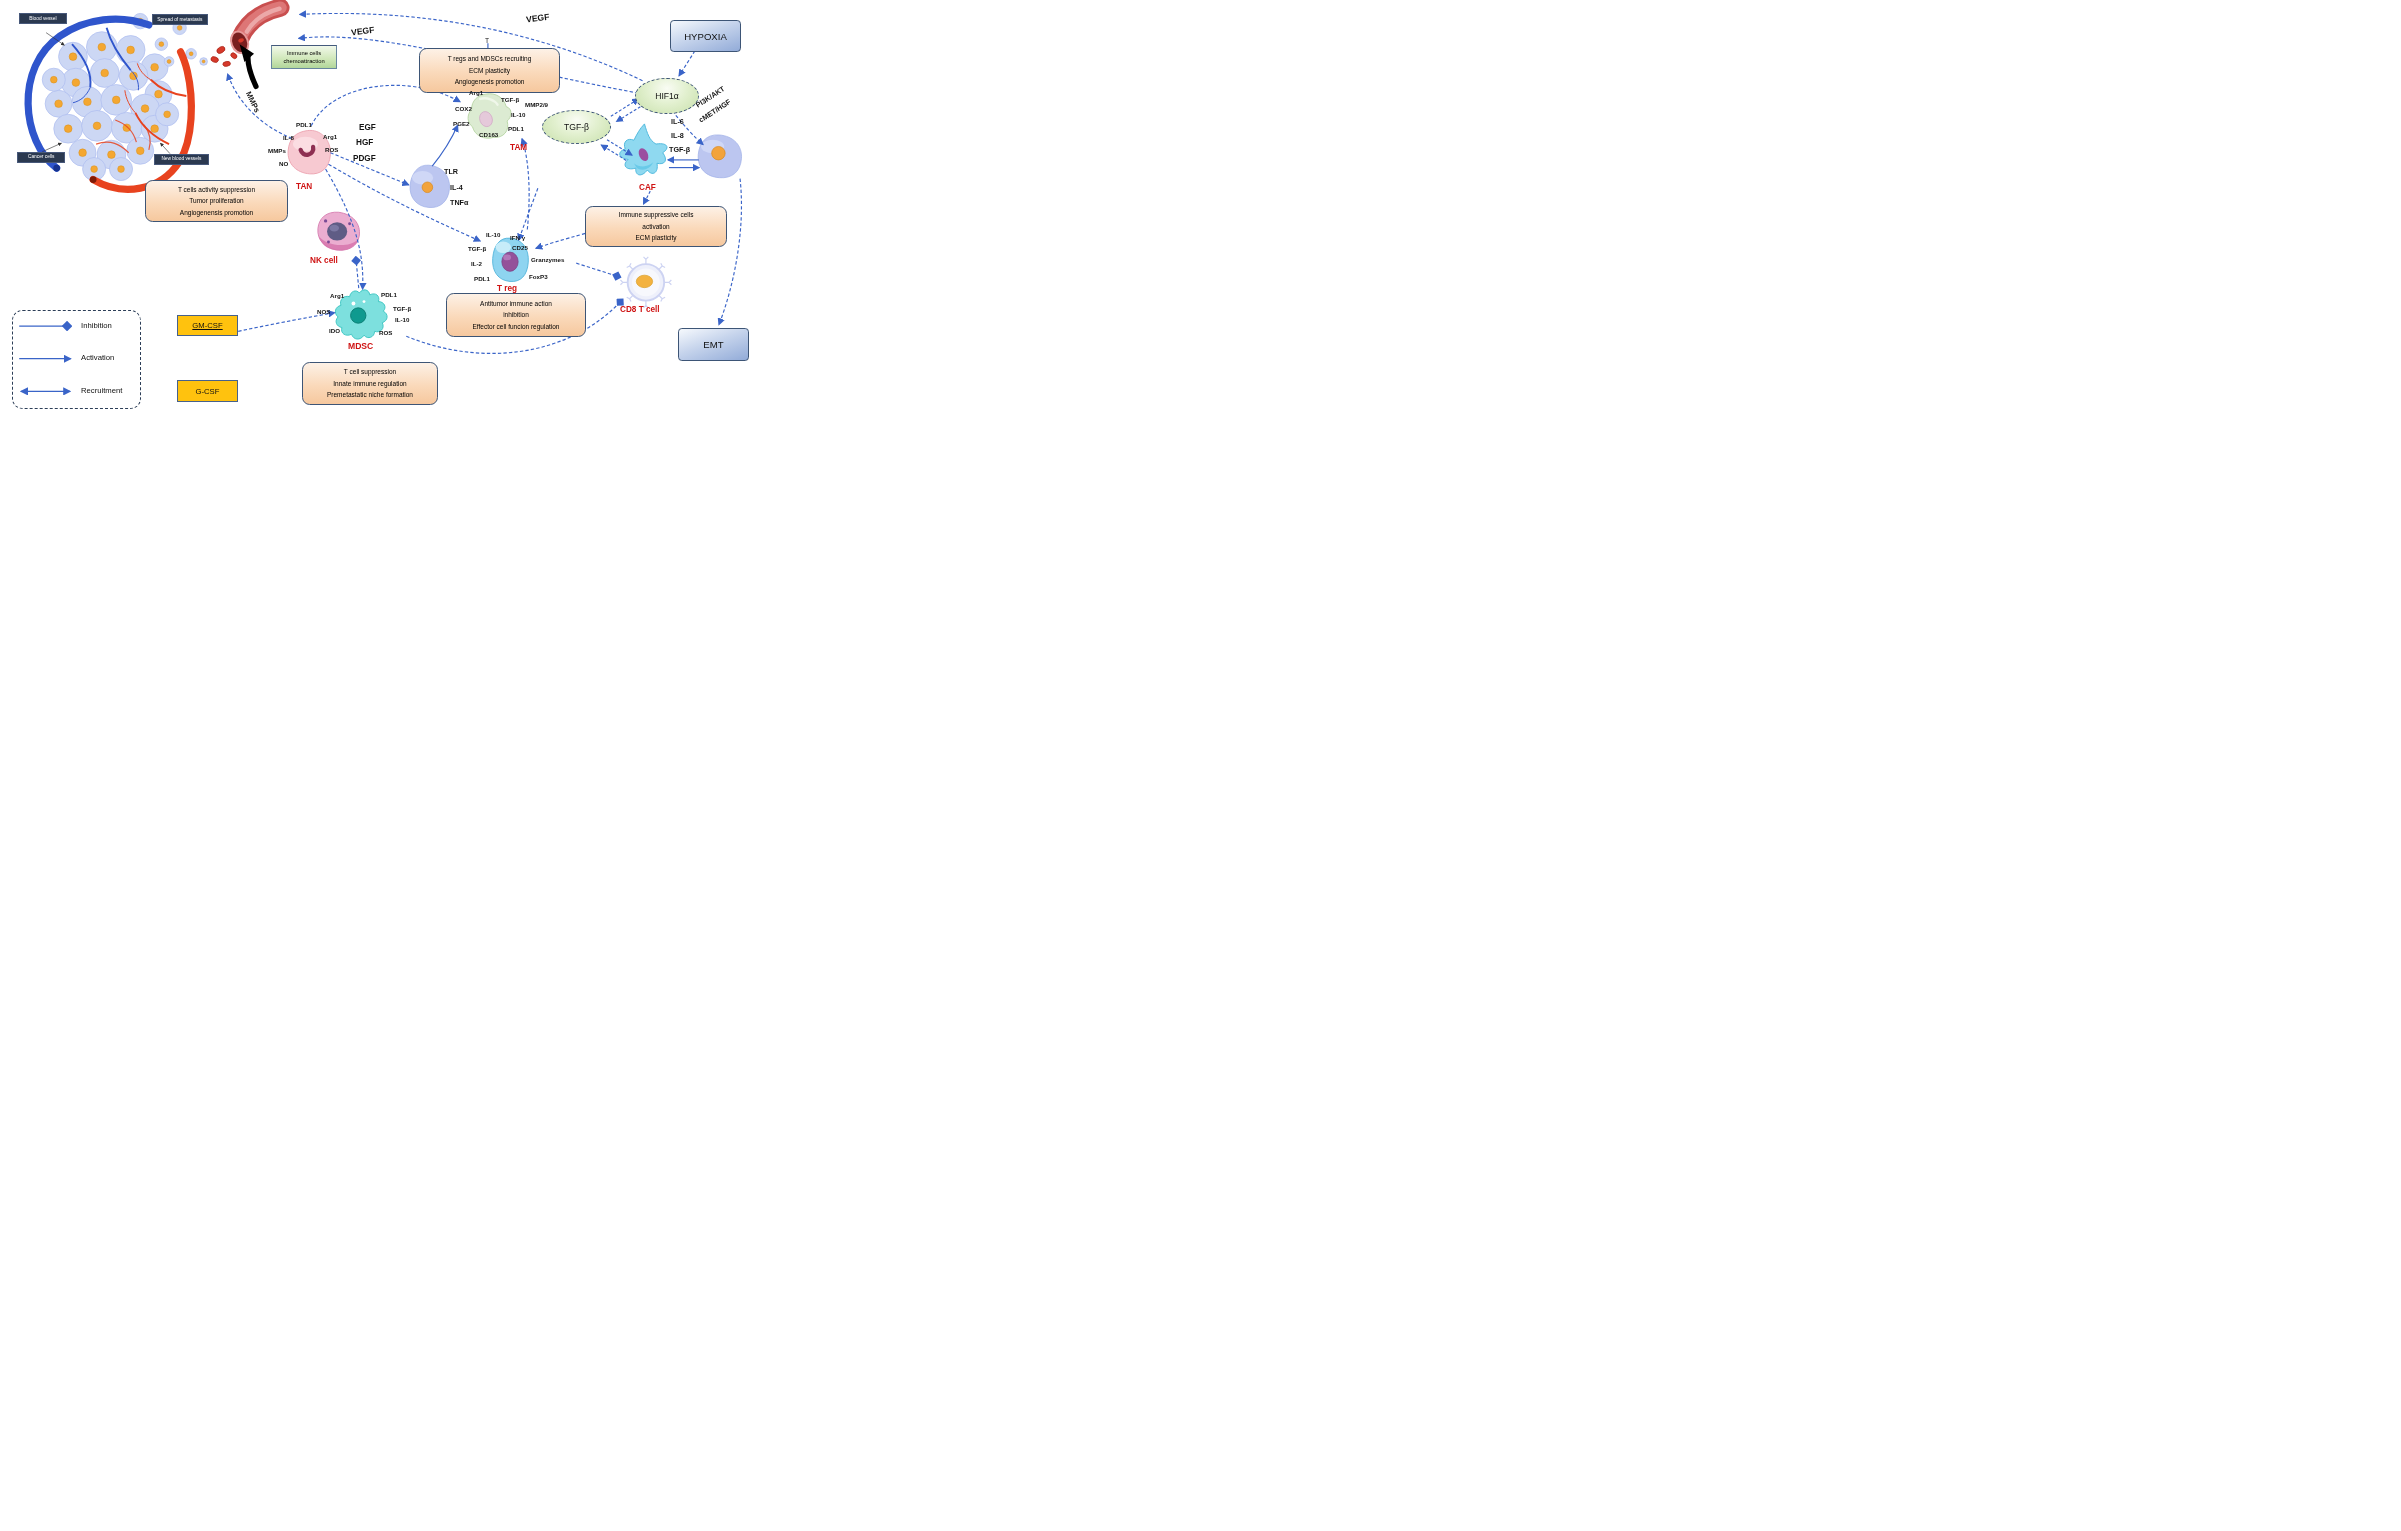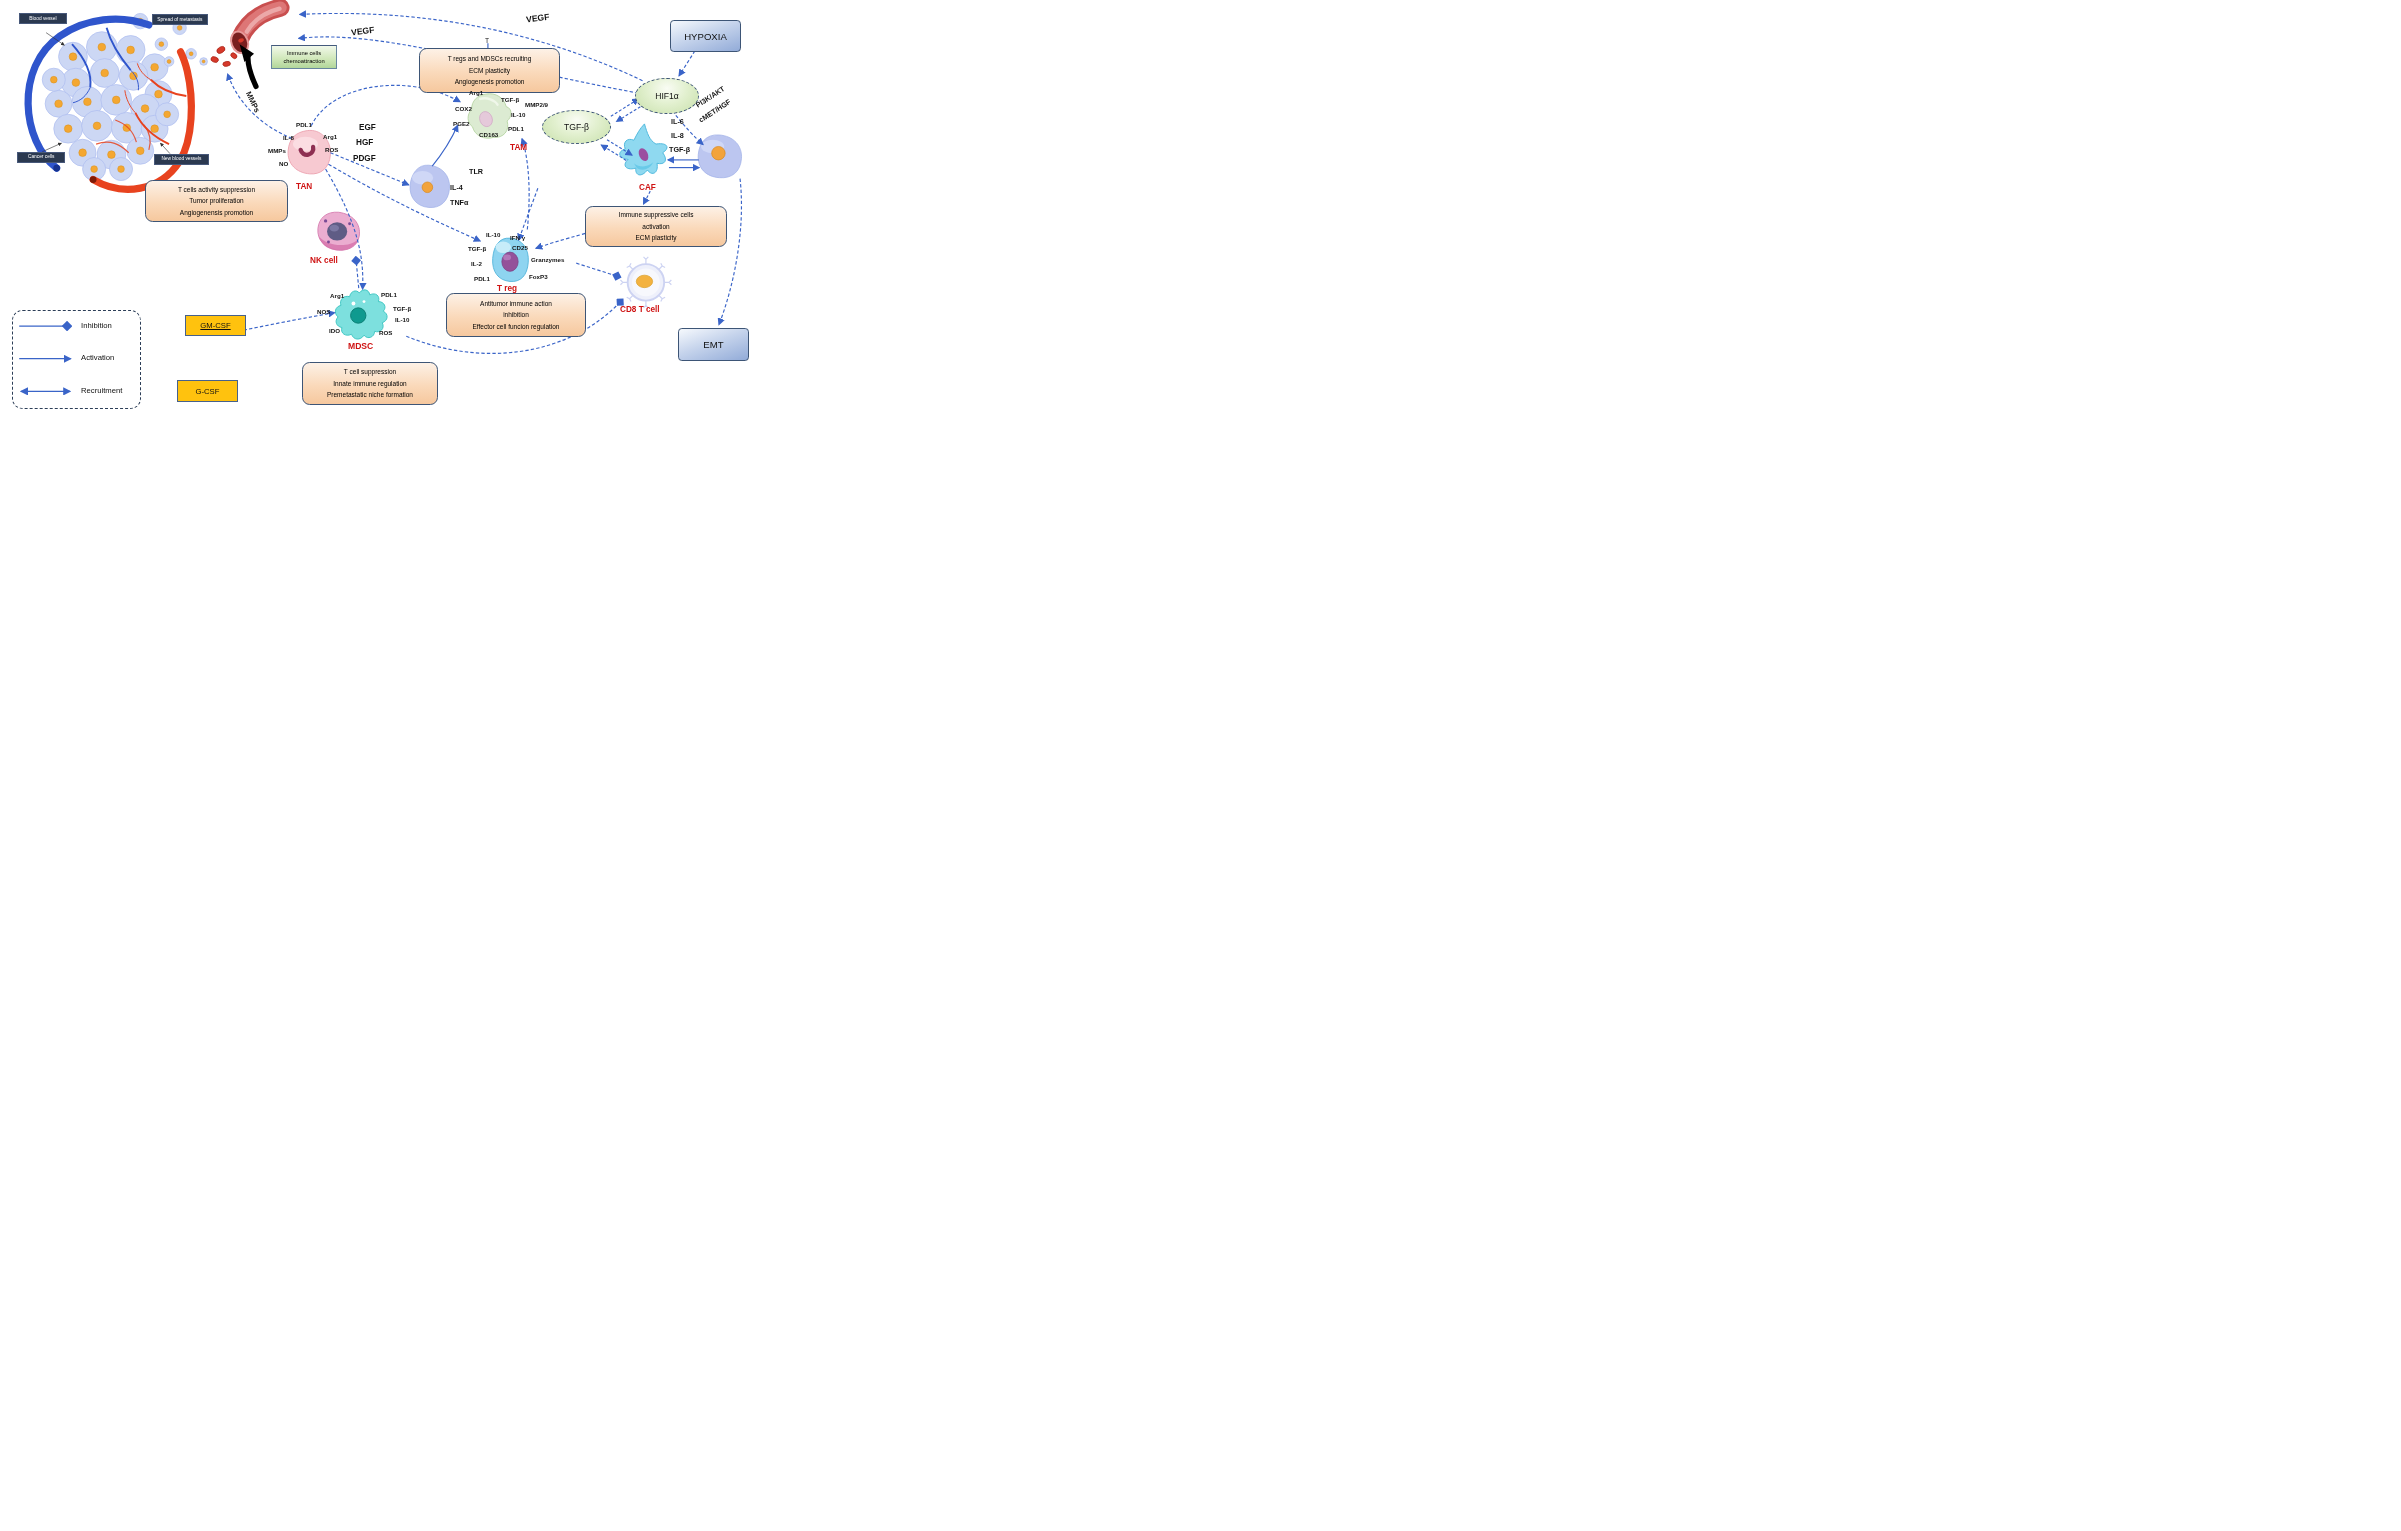--- a/index.html
+++ b/index.html
@@ -276,21 +276,21 @@
 <div class="navybox" style="left:154px;top:154px;width:48px;">New blood vessels</div>
 
 <div class="gbox" style="left:271px;top:45px;width:64px;height:22px;">
   <div>Immune cells</div>
   <div>chemoattraction</div>
 </div>
 <div class="bluebox" style="left:670px;top:20px;width:69px;height:30px;text-align:center;">HYPOXIA</div>
 <div class="enode" style="left:635px;top:78px;width:62px;height:34px;">HIF1α</div>
 <div class="enode" style="left:542px;top:110px;width:67px;height:32px;">TGF-β</div>
 <div class="bluebox" style="left:678px;top:328px;width:69px;height:31px;">EMT</div>
-<div class="ybox" style="left:185px;top:315px;width:59px;height:19px;text-decoration:underline;">GM-CSF</div>
+<div class="ybox" style="left:177px;top:315px;width:59px;height:19px;text-decoration:underline;">GM-CSF</div>
 <div class="ybox" style="left:177px;top:342px;width:59px;height:20px;margin-top:38px;">G-CSF</div>
 
 <div class="obox" style="left:419px;top:48px;width:139px;height:43px;">
   <div>T regs and MDSCs recruiting</div>
   <div>ECM plasticity</div>
   <div>Angiogenesis promotion</div>
 </div>
 <div class="obox" style="left:145px;top:180px;width:141px;height:40px;">
   <div>T cells activity suppression</div>
   <div>Tumor proliferation</div>
@@ -336,21 +336,21 @@
 <div class="lbl mol" style="left:469px;top:89px;">Arg1</div>
 <div class="lbl mol" style="left:455px;top:105px;">COX2</div>
 <div class="lbl mol" style="left:453px;top:120px;">PGE2</div>
 <div class="lbl mol" style="left:479px;top:131px;">CD163</div>
 <div class="lbl mol" style="left:501px;top:96px;">TGF-β</div>
 <div class="lbl mol" style="left:525px;top:101px;">MMP2/9</div>
 <div class="lbl mol" style="left:511px;top:111px;">IL-10</div>
 <div class="lbl mol" style="left:508px;top:125px;">PDL1</div>
 <div class="lbl cellname" style="left:482px;top:143px;margin-left:28px;">TAM</div>
 
-<div class="lbl" style="left:469px;top:167px;font-size:7.2px;font-weight:600;text-align:center;">TLR</div>
+<div class="lbl" style="left:444px;top:167px;font-size:7.2px;font-weight:600;text-align:center;">TLR</div>
 <div class="lbl" style="left:450px;top:183px;font-size:7.2px;font-weight:600;">IL-4</div>
 <div class="lbl" style="left:450px;top:198px;font-size:7.2px;font-weight:600;">TNFα</div>
 
 <div class="lbl cellname" style="left:310px;top:256px;">NK cell</div>
 <div class="lbl mol" style="left:330px;top:292px;">Arg1</div>
 <div class="lbl mol" style="left:317px;top:308px;">NOS</div>
 <div class="lbl mol" style="left:329px;top:327px;">IDO</div>
 <div class="lbl mol" style="left:381px;top:291px;">PDL1</div>
 <div class="lbl mol" style="left:393px;top:305px;">TGF-β</div>
 <div class="lbl mol" style="left:395px;top:316px;">IL-10</div>

